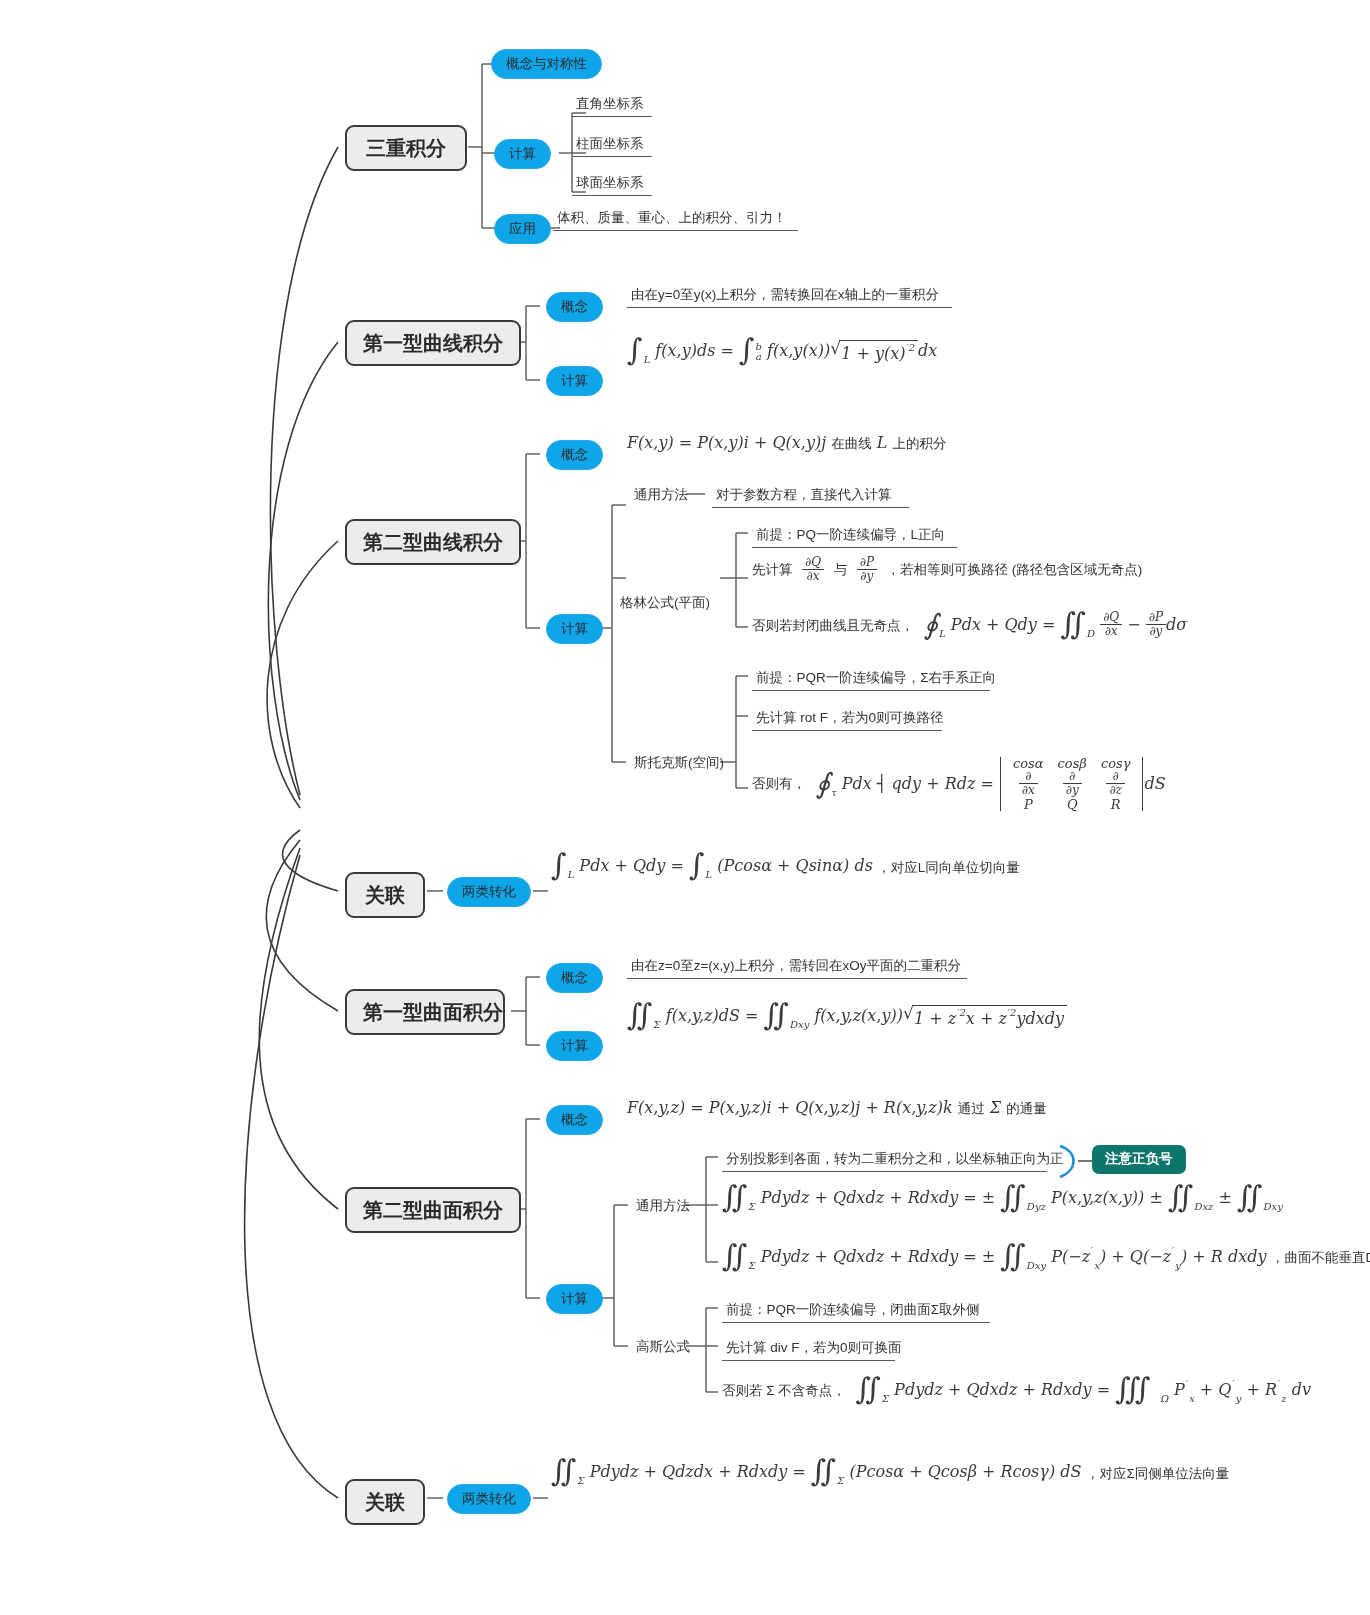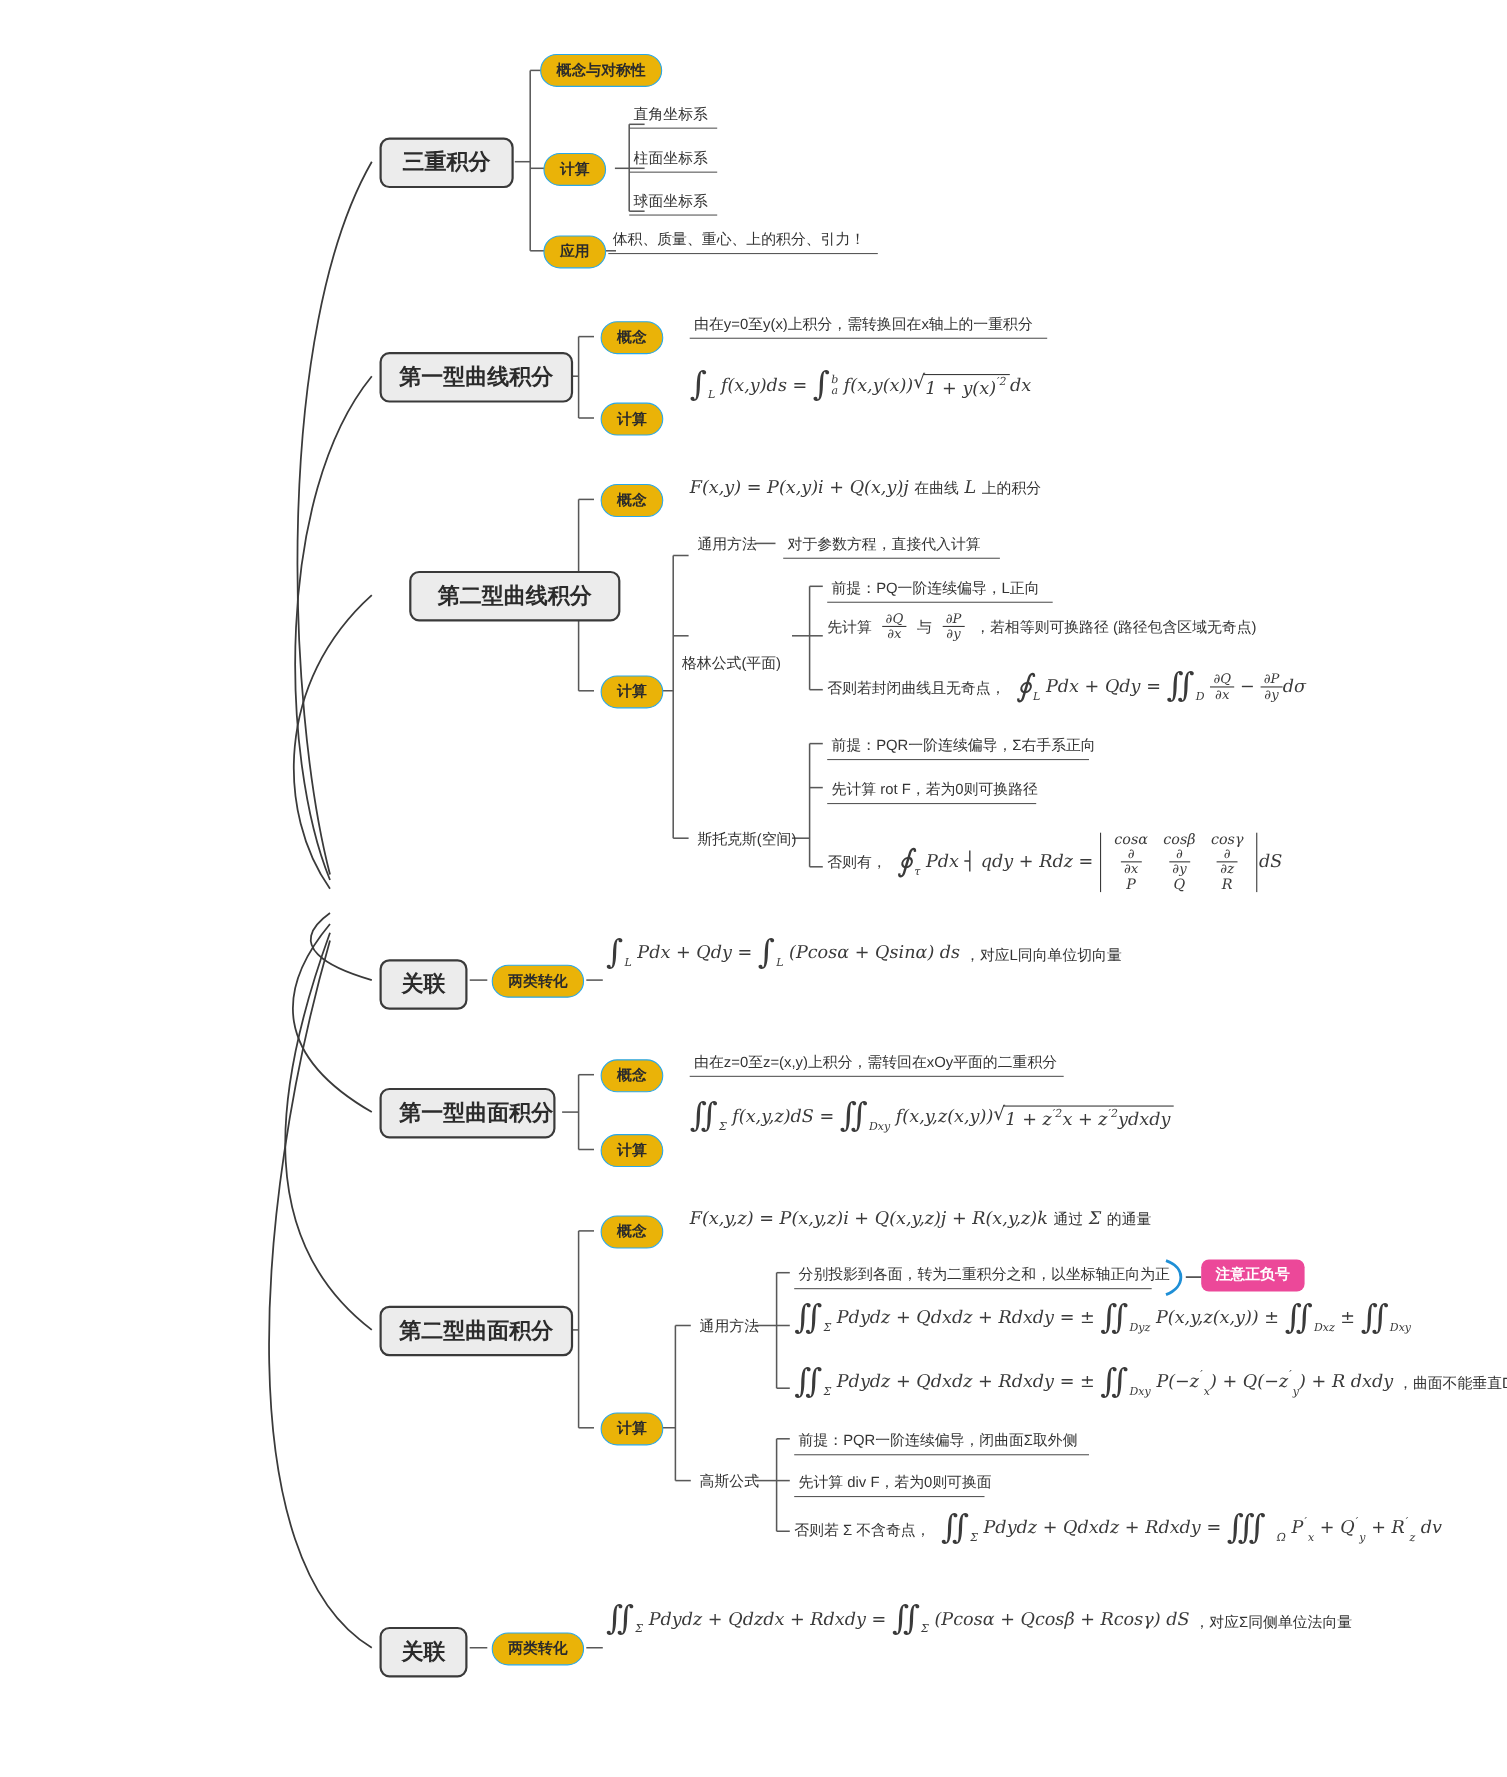--- a/index.html
+++ b/index.html
@@ -21,33 +21,33 @@
     box-shadow:0 1px 2px rgba(0,0,0,.18);
   }
 
   .lvl1{
     background:#ececec;border:2px solid #3a3a3a;border-radius:9px;
     font-size:20px;font-weight:bold;color:#2b2b2b;
     padding:9px 16px;line-height:1.2;text-align:center;
   }
 
   .lvl2{
-    background:#eab308;border:1.6px solid #29a8ea;border-radius:16px;
-    font-size:13.5px;font-weight:bold;color:#2b2b2b;
+    background:#0ea5e9;border:1.6px solid #29a8ea;border-radius:16px;
+    font-size:13.5px;font-weight:normal;color:#2b2b2b;
     padding:6px 14px;line-height:1.2;text-align:center;
   }
 
   .leaf{
     font-size:13.5px;color:#333;line-height:1.35;
     padding:2px 4px 3px 4px;
   }
   .leaf.under{border-bottom:1.4px solid #585858;}
 
   .badge-dark{
-    background:#ec4899;color:#fff;border-radius:7px;
+    background:#0f766e;color:#fff;border-radius:7px;
     font-size:13.5px;font-weight:bold;padding:7px 13px;line-height:1.1;
   }
 
   
   .math{
     font-family:"DejaVu Serif","Liberation Serif",serif;
     font-style:italic;font-size:16px;color:#3a3a3a;
     white-space:nowrap;display:inline-block;vertical-align:middle;
   }
   .cn{font-family:"Liberation Sans","DejaVu Sans",sans-serif;font-style:normal;font-size:13.5px;color:#333;}
@@ -202,21 +202,21 @@
 <div class="node leaf under" style="left:627px;top:284px;width:325px;">由在y=0至y(x)上积分，需转换回在x轴上的一重积分</div>
 
 <div class="node under" style="left:627px;top:340px;width:300px;padding-bottom:6px;">
   <span class="math">
     <span class="bigint">∫</span><span class="sub">L</span> f(x,y)ds =
     <span class="bigint">∫</span><span class="stack2" style="vertical-align:middle;"><span class="sup" style="vertical-align:0;display:block;">b</span><span class="sub" style="vertical-align:0;display:block;">a</span></span>
     f(x,y(x))<span class="sqrt"><span class="bar">1 + y(x)<span class="sup">′2</span></span></span>dx
   </span>
 </div>
 
-<div class="node lvl1" style="left:345px;top:519px;width:192px;margin-left:27px;">第二型曲线积分</div>
+<div class="node lvl1" style="left:345px;top:519px;width:176px;">第二型曲线积分</div>
 <div class="node lvl2" style="left:546px;top:440px;">概念</div>
 <div class="node lvl2" style="left:546px;top:614px;">计算</div>
 
 <div class="node under" style="left:627px;top:433px;width:320px;padding-bottom:4px;">
   <span class="math">F(x,y) = P(x,y)i + Q(x,y)j <span class="cn">在曲线</span> L <span class="cn">上的积分</span></span>
 </div>
 
 <div class="node leaf" style="left:630px;top:484px;">通用方法</div>
 <div class="node leaf under" style="left:712px;top:484px;width:197px;">对于参数方程，直接代入计算</div>
 

